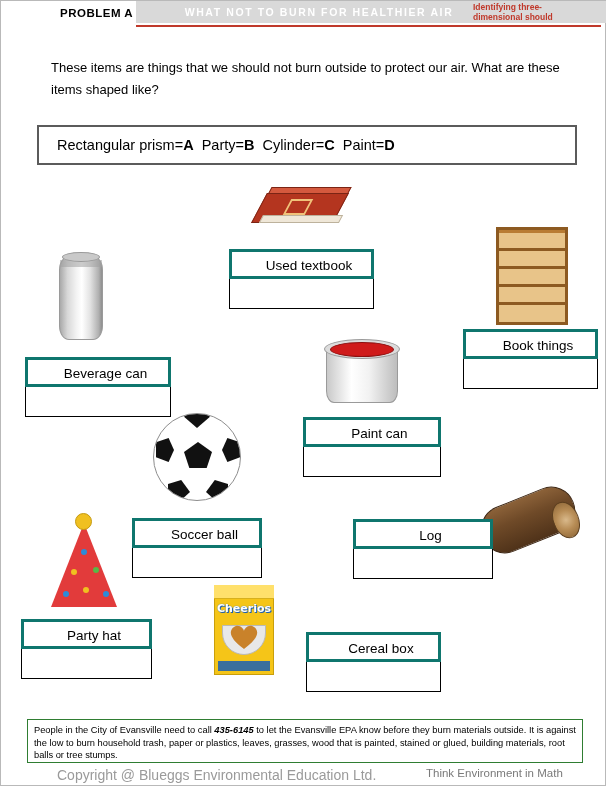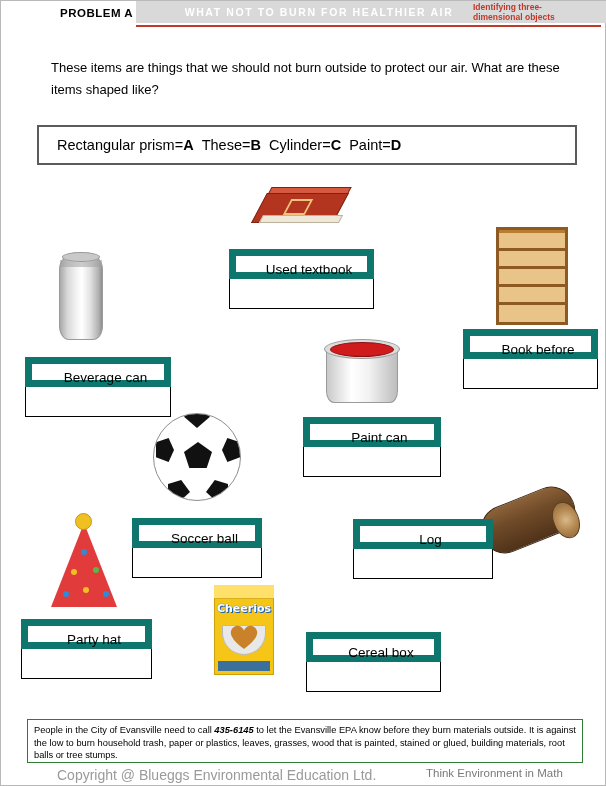--- a/index.html
+++ b/index.html
@@ -99,21 +99,21 @@
   .legend-text b { font-weight: bold; }
 
   
   .item-box {
     position: absolute;
     box-sizing: border-box;
     background: #ffffff;
   }
   .item-label {
     box-sizing: border-box;
-    border: 7px solid #0f766e;
+    border: 3px solid #0f766e;
     height: 30px;
     line-height: 28px;
     text-align: center;
     font-size: 13.5px;
     background: #ffffff;
     padding-left: 15px;
   }
   .item-answer {
     box-sizing: border-box;
     border: 1px solid #000000;
@@ -363,31 +363,31 @@
 <body>
 
 <div class="page">
 
   <div class="header">
     <div class="header-band"></div>
     <div class="header-title">PROBLEM A</div>
     <div class="header-band-text">WHAT NOT TO BURN FOR HEALTHIER AIR</div>
     <div class="header-right">
       <div>Identifying three-</div>
-      <div>dimensional objects</div>
+      <div>dimensional should</div>
     </div>
     <div class="header-rule"></div>
   </div>
 
   <div class="intro">These items are things that we should not burn outside to protect our air.   What are these items shaped like?</div>
 
   <div class="legend">
     <div class="legend-text">
       <span>Rectangular prism=</span><b>A</b>
-      &nbsp;<span>These=</span><b>B</b>
+      &nbsp;<span>Party=</span><b>B</b>
       &nbsp;<span>Cylinder=</span><b>C</b>
       &nbsp;<span>Paint=</span><b>D</b>
     </div>
   </div>
 
   <div class="art book-wrap" style="left:252px; top:184px; width:110px; height:52px;">
     <div class="book-top"></div>
     <div class="book-cover"></div>
     <div class="book-emblem"></div>
     <div class="book-pages"></div>
@@ -444,21 +444,21 @@
     <div class="cereal-heart"></div>
     <div class="cereal-strip"></div>
   </div>
 
   <div class="item-box" style="left:228px; top:248px; width:145px;">
     <div class="item-label">Used textbook</div>
     <div class="item-answer"></div>
   </div>
 
   <div class="item-box" style="left:462px; top:328px; width:135px;">
-    <div class="item-label">Book before</div>
+    <div class="item-label">Book things</div>
     <div class="item-answer"></div>
   </div>
 
   <div class="item-box" style="left:24px; top:356px; width:146px;">
     <div class="item-label">Beverage can</div>
     <div class="item-answer"></div>
   </div>
 
   <div class="item-box" style="left:302px; top:416px; width:138px;">
     <div class="item-label">Paint can</div>

